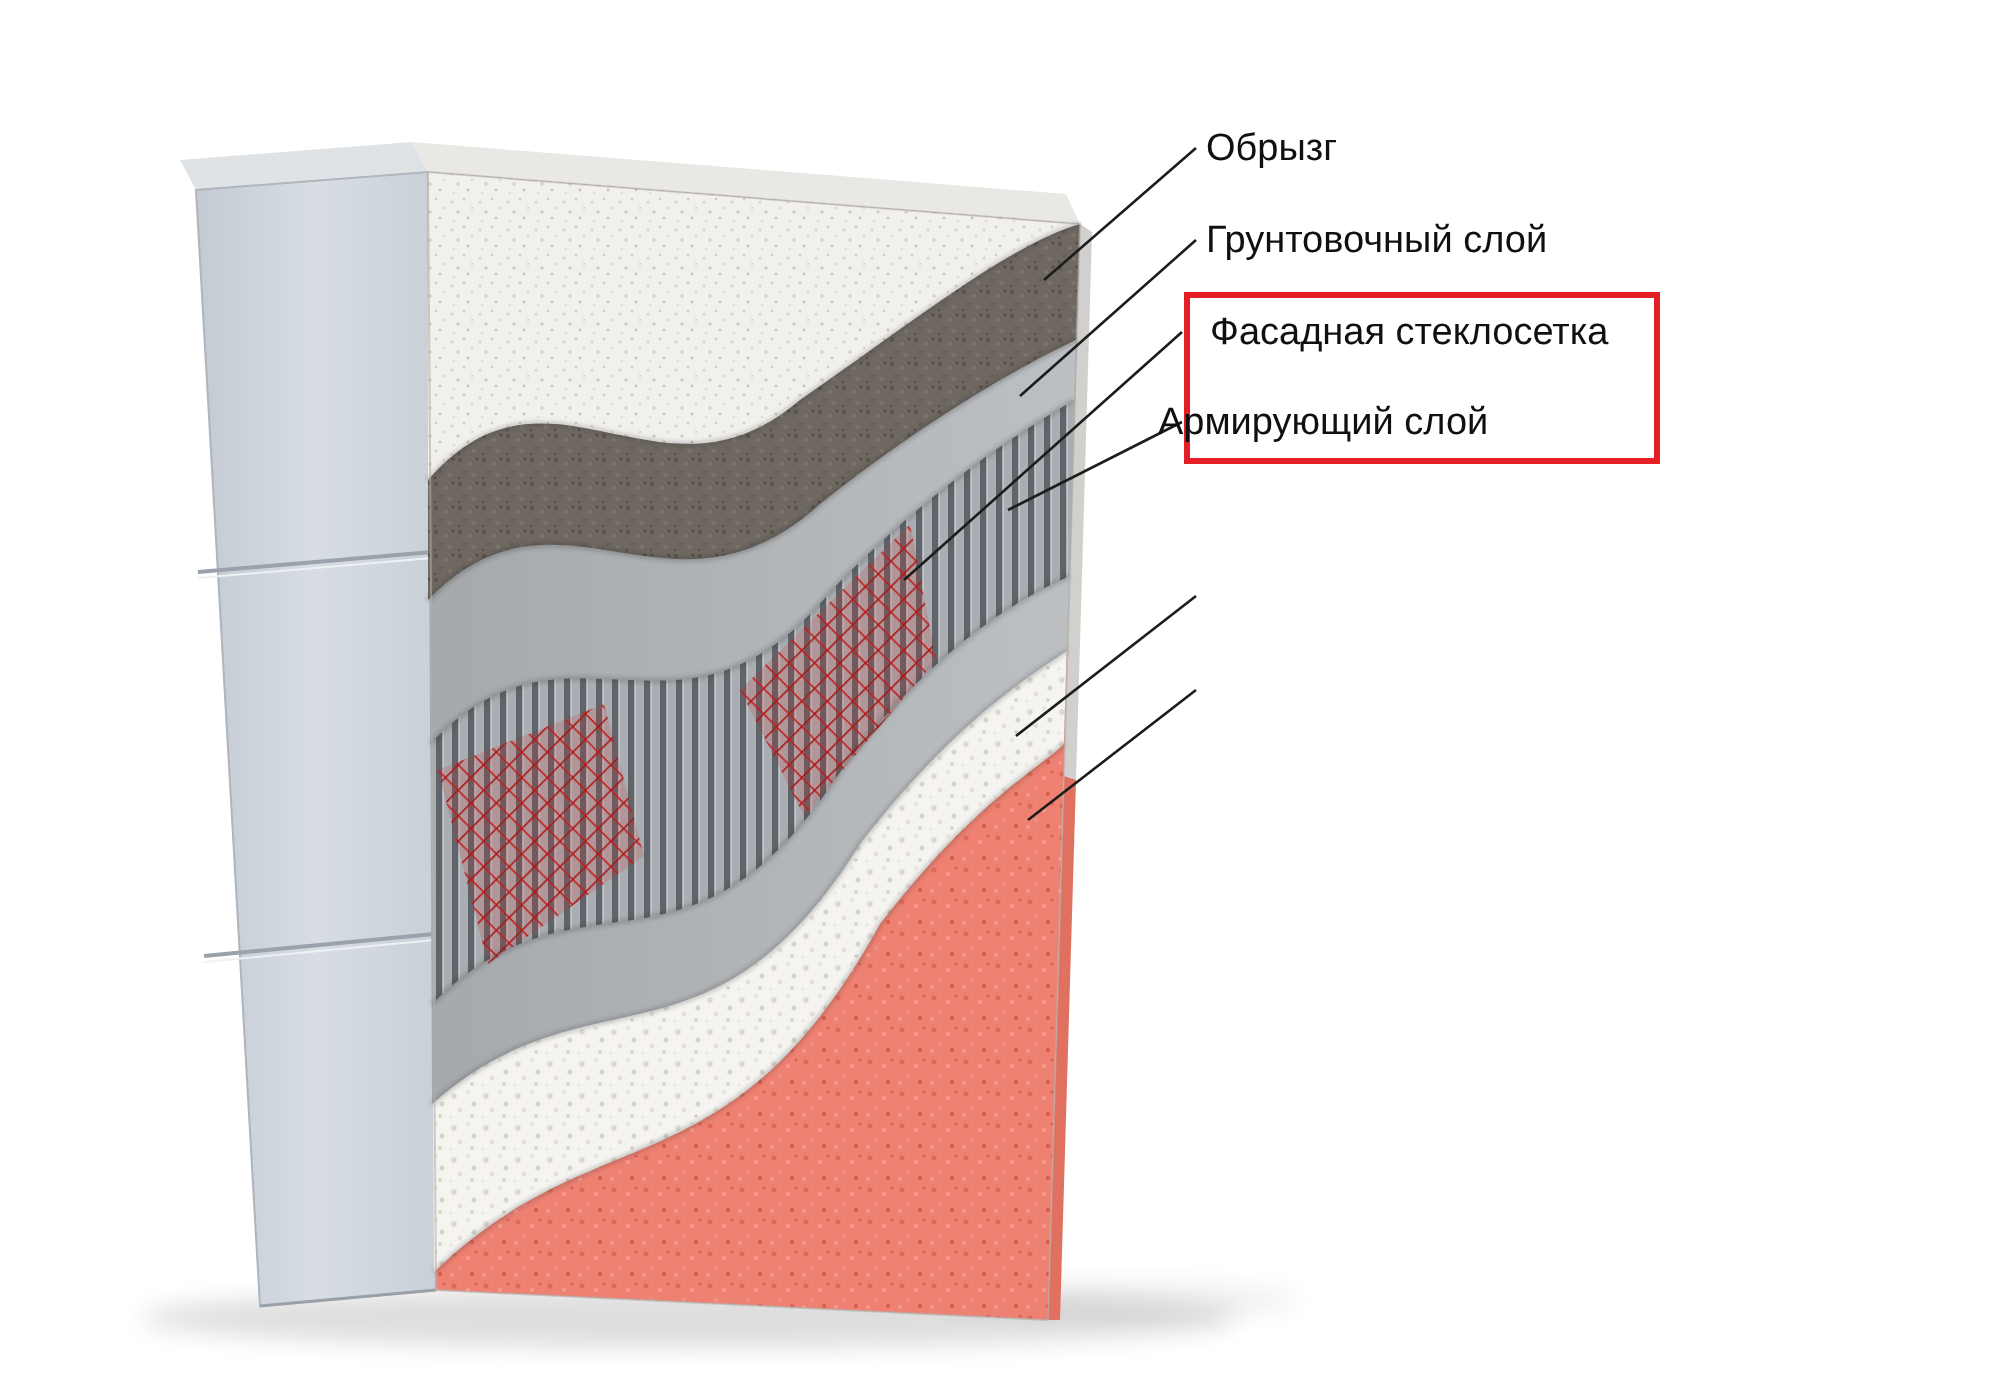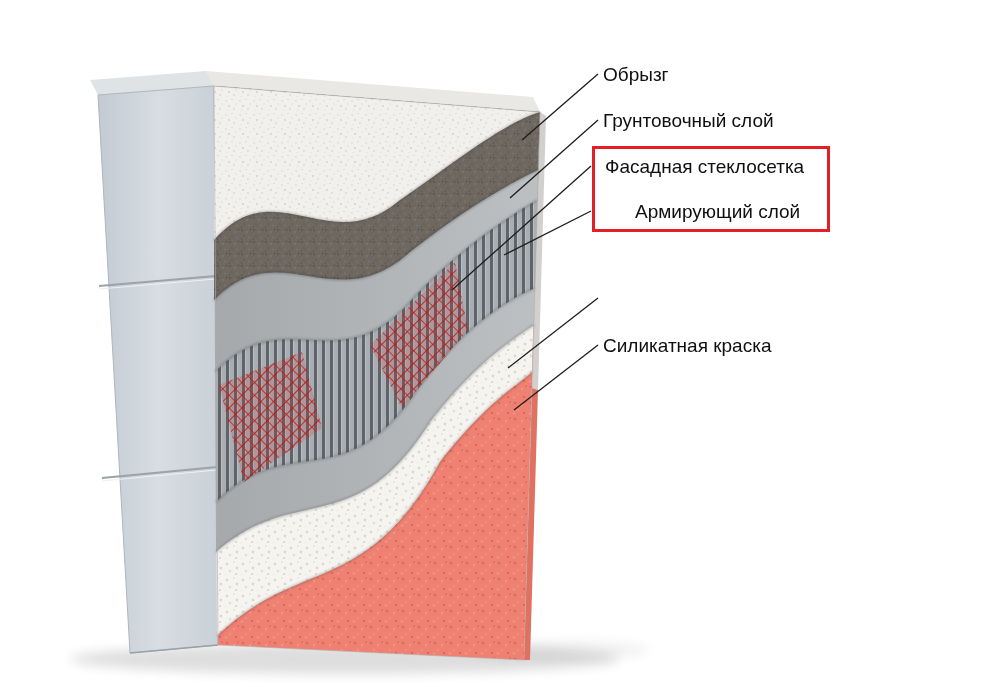--- a/index.html
+++ b/index.html
@@ -172,16 +172,15 @@
       <line x1="598" y1="298" x2="508" y2="368"></line>
       <line x1="598" y1="345" x2="514" y2="410"></line>
     </g>
   </svg>
 
   <div class="highlight-box"></div>
 
   <div class="layer-label" style="left:603px; top:64px;">Обрызг</div>
   <div class="layer-label" style="left:605px; top:156px;">Фасадная стеклосетка</div>
   <div class="layer-label" style="left:603px; top:110px;">Грунтовочный слой</div>
-  <div class="layer-label" style="left:635px; top:201px;">Армирующий слой</div>
-  <div class="layer-label" style="left:603px; top:335px;">Силикатная краска</div>
+  <div class="layer-label" style="left:579px; top:201px;">Армирующий слой</div>
 
 </div>
 
 </body></html>

